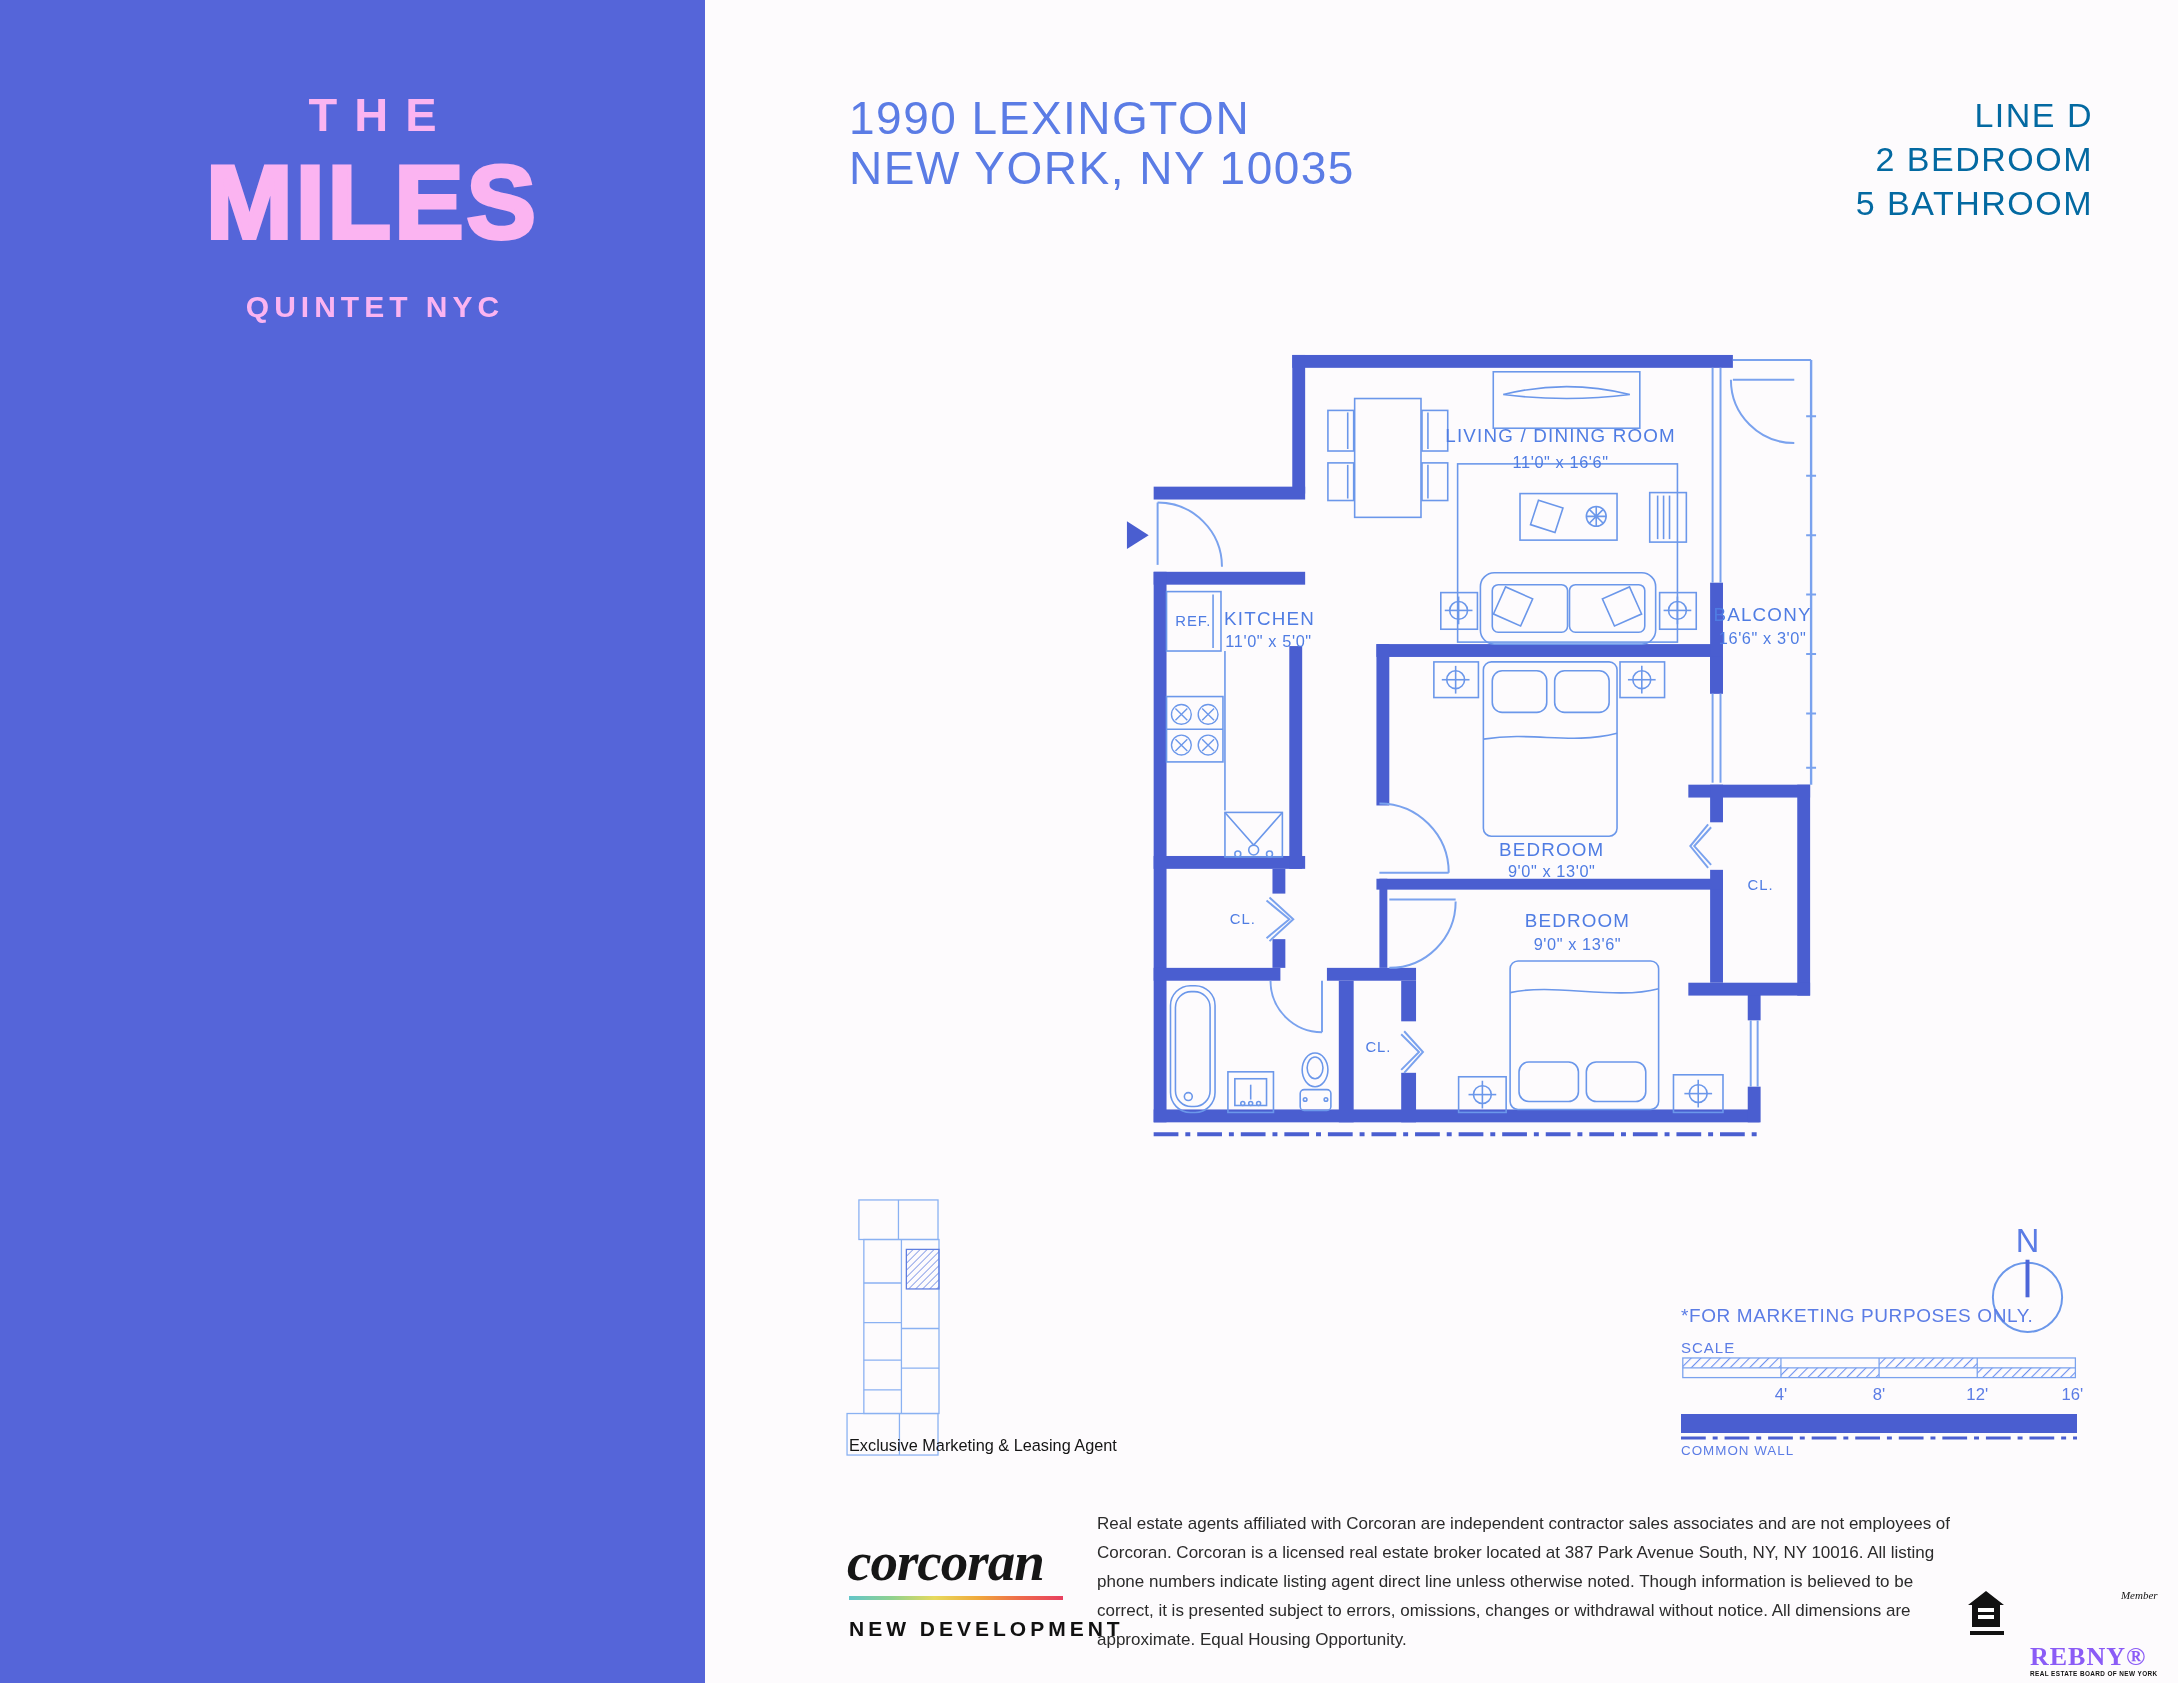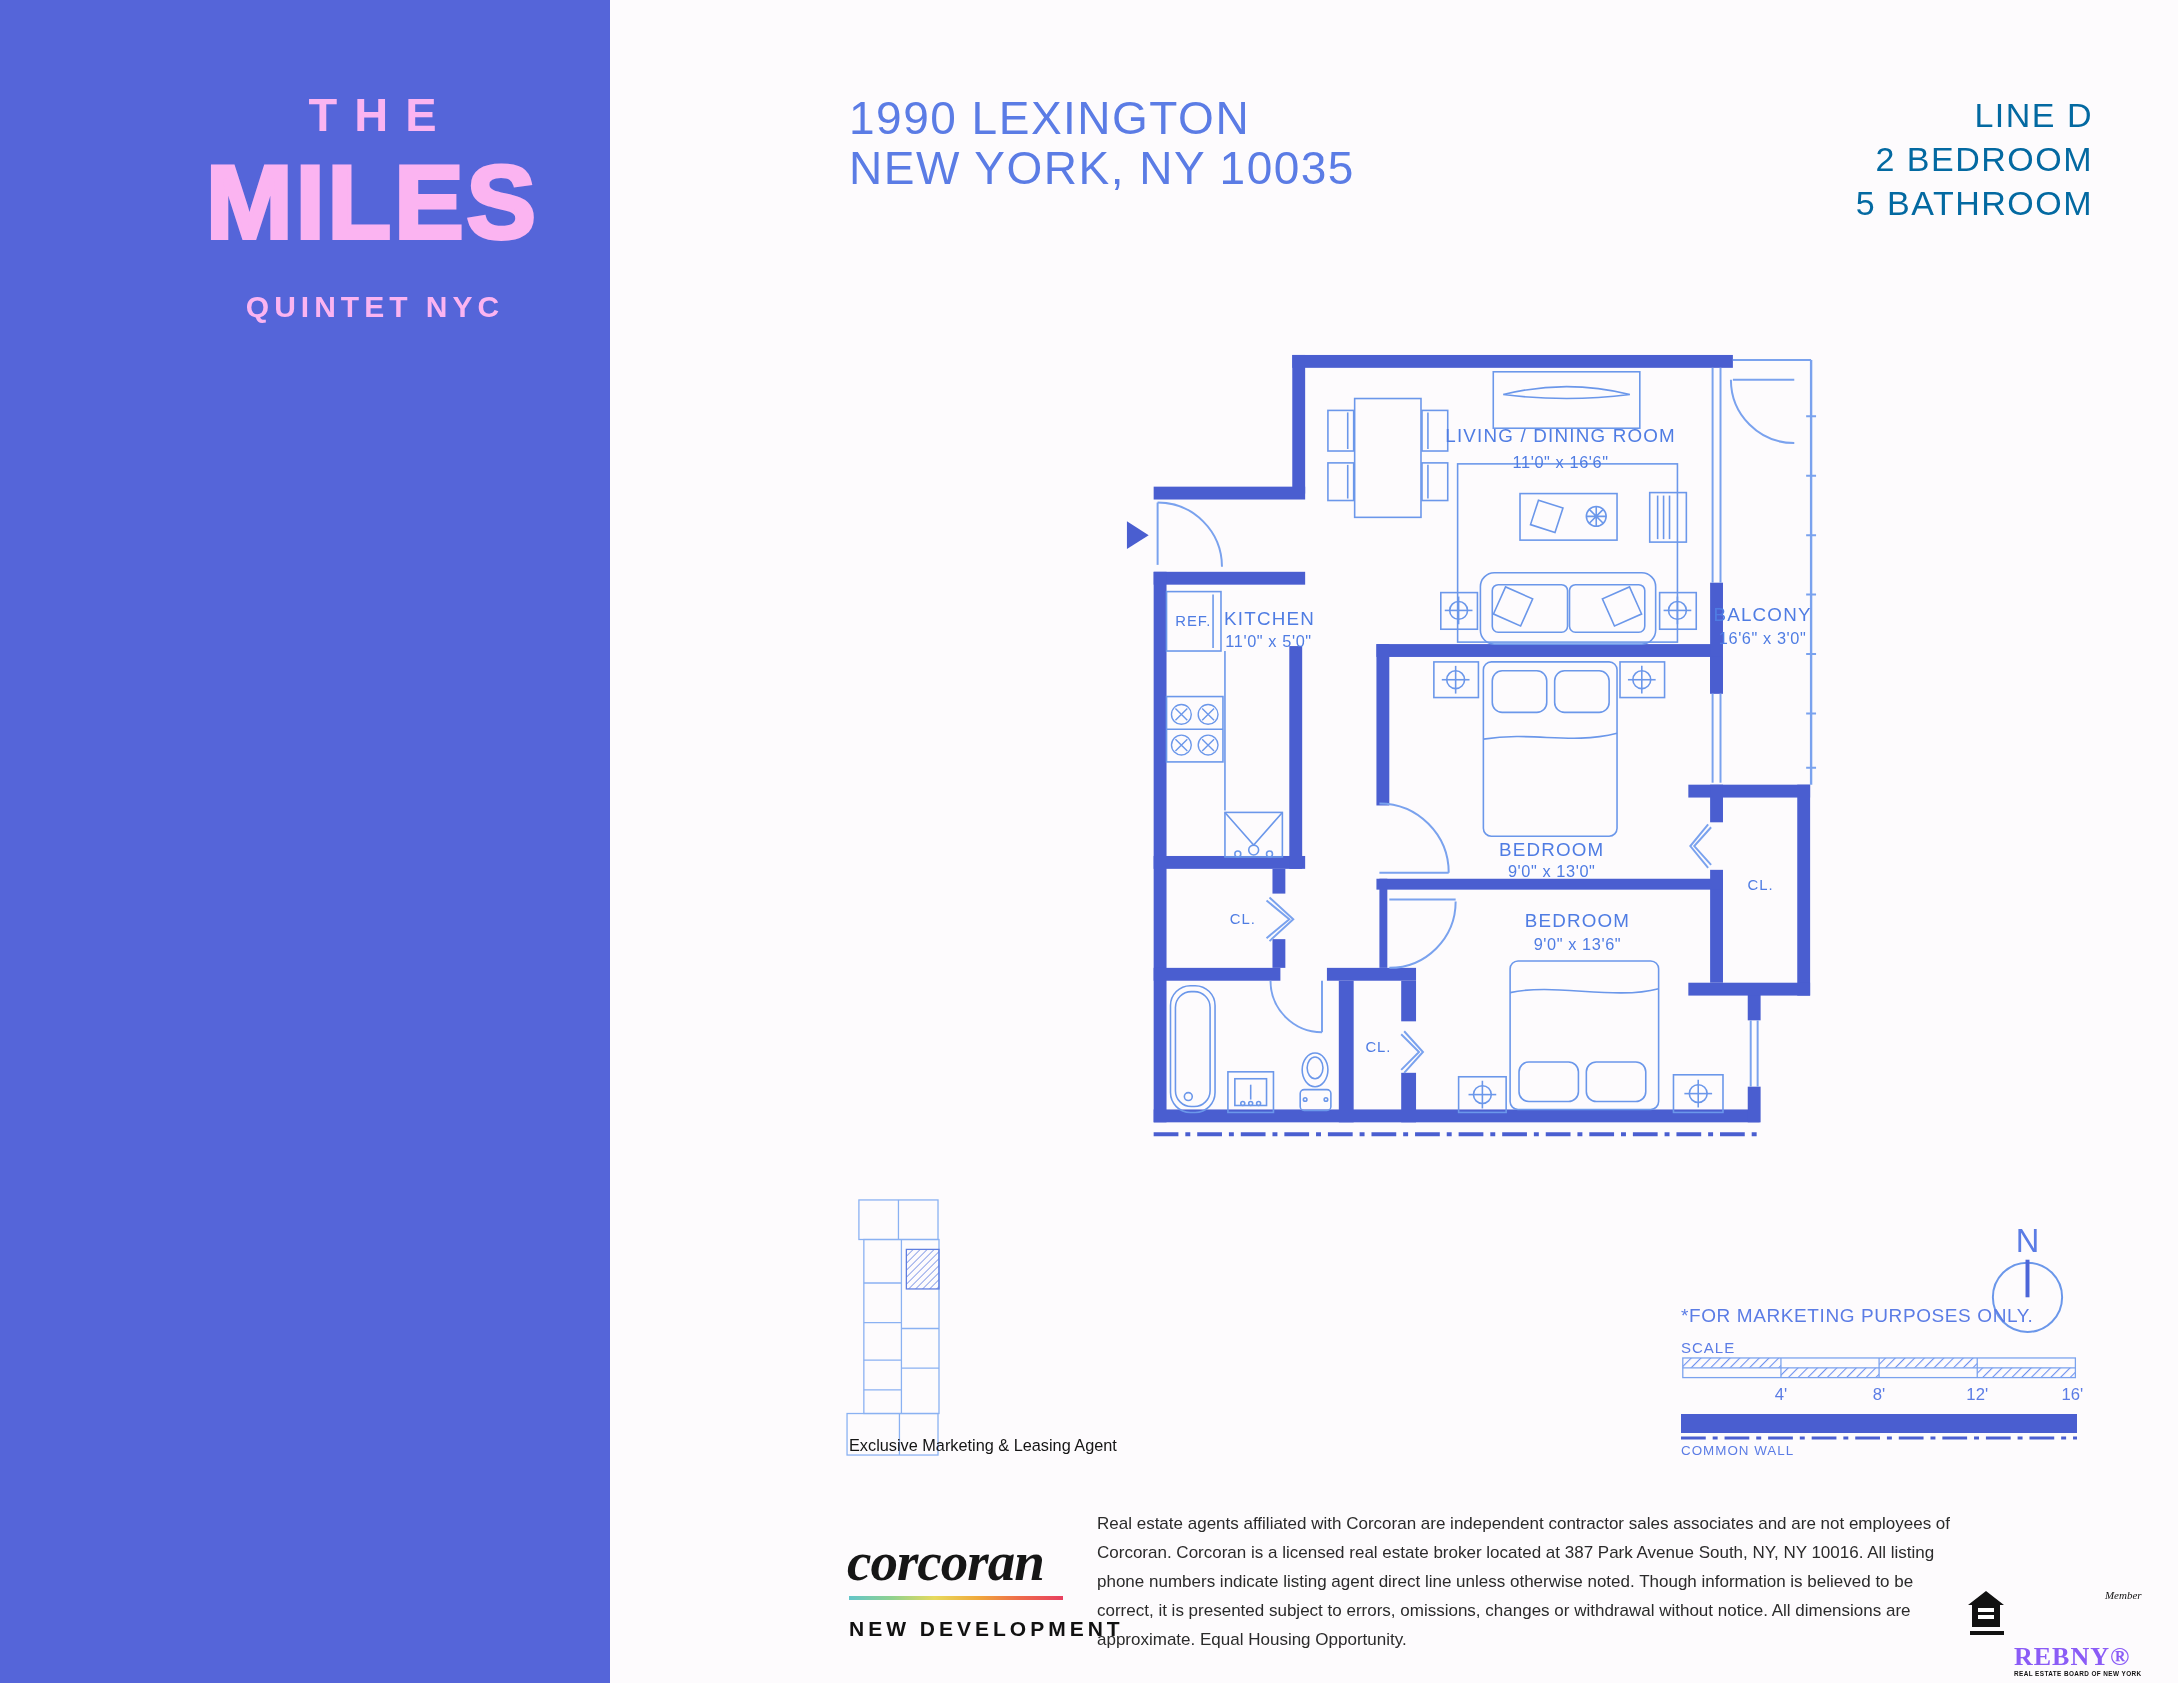--- a/index.html
+++ b/index.html
@@ -1,19 +1,19 @@
 <!DOCTYPE html>
 <html><head>
 <meta charset="utf-8">
 <style>
   html,body{margin:0;padding:0;background:#e8e8ee;}
   .sheet{position:relative;width:2178px;height:1683px;background:#fdfbfd;overflow:hidden;
          font-family:"Liberation Sans",sans-serif;}
   
-  .sidebar{position:absolute;left:0;top:0;width:610px;height:1683px;background:#5565d9;}
+  .sidebar{position:absolute;left:0;top:0;width:705px;height:1683px;background:#5565d9;}
   .brand{position:absolute;left:0;top:87px;width:745px;text-align:center;color:#fbb4f1;}
   .brand-top{font-size:47px;font-weight:bold;letter-spacing:17px;margin-left:17px;}
   .brand-main{font-size:104px;font-weight:bold;letter-spacing:3px;line-height:1.0;margin-top:8px;
               -webkit-text-stroke:4px #fbb4f1;}
   .brand-sub{font-size:30px;font-weight:bold;letter-spacing:5px;margin-left:5px;margin-top:36px;}
   
   .address{position:absolute;left:849px;top:93px;font-size:46px;color:#5b7ce5;
            letter-spacing:1.5px;line-height:50px;}
   .unitinfo{position:absolute;right:85px;top:93px;text-align:right;font-size:34px;color:#0369a1;
             letter-spacing:1.5px;line-height:44px;}
@@ -38,21 +38,21 @@
   .corcoran{position:absolute;left:847px;top:1530px;font-family:"Liberation Serif",serif;
             font-style:italic;font-weight:600;font-size:55px;color:#161616;letter-spacing:-1px;}
   .gradbar{position:absolute;left:849px;top:1596px;width:214px;height:4px;
            background:linear-gradient(90deg,#63c5c9,#8fd18f,#e7d95c,#f0a93c,#ee6a4b,#e83f60);}
   .newdev{position:absolute;left:849px;top:1617px;font-size:21px;font-weight:bold;
           letter-spacing:4px;color:#111;}
   
   .disclaimer{position:absolute;left:1097px;top:1509px;width:859px;font-size:17px;
               line-height:29px;color:#2b2b2b;}
   
-  .rebny{position:absolute;left:1966px;top:1589px;display:flex;gap:8px;align-items:flex-start;}
+  .rebny{position:absolute;left:1966px;top:1589px;display:flex;gap:24px;align-items:flex-start;}
   .rebny-member{font-family:"Liberation Serif",serif;font-style:italic;font-size:11px;color:#111;
                 text-align:right;margin-left:40px;}
   .rebny-name{font-family:"Liberation Serif",serif;font-weight:bold;font-size:26px;color:#8b5cf6;
               letter-spacing:1px;line-height:23px;margin-top:44px;}
   .rebny-cap{font-size:6.4px;font-weight:bold;letter-spacing:0.4px;color:#111;margin-top:2px;}
 </style>
 </head>
 <body>
 
 <div class="sheet">

